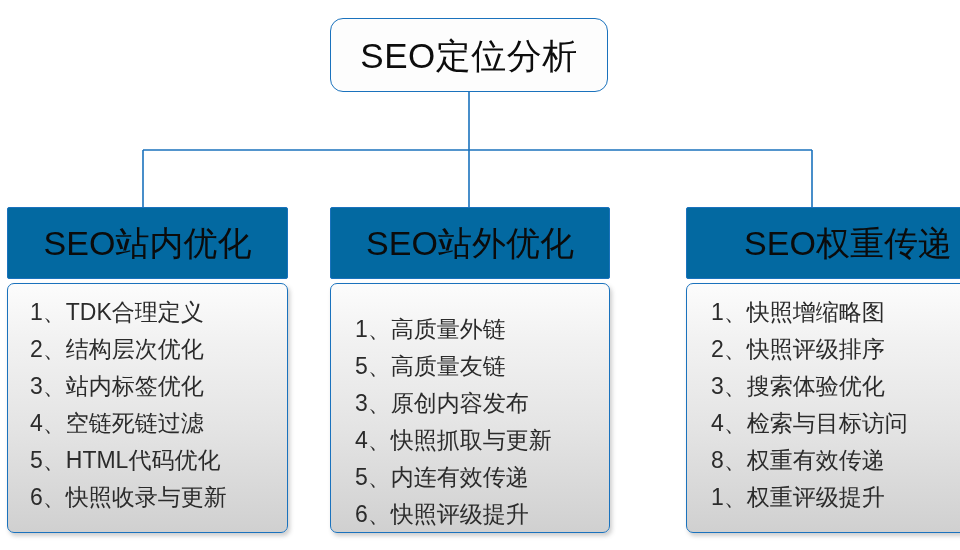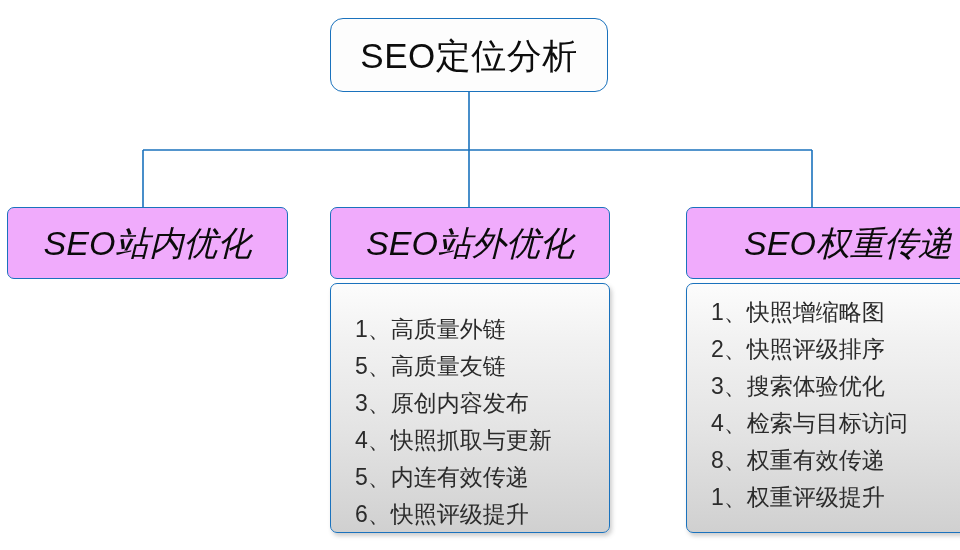--- a/index.html
+++ b/index.html
@@ -57,27 +57,26 @@
   }
 
   
   .branch {
     position: absolute;
     top: 207px;
   }
   .branch-header {
     box-sizing: border-box;
     border: 1.6px solid #1a72bd;
-    border-radius: 7px;
-    background: #f0abfc;
+    border-radius: 2px;
+    background: #0369a1;
     height: 72px;
     display: flex;
     align-items: center;
     justify-content: center;
-    font-style: italic;
   }
   .branch-header-label {
     font-size: 34px;
     font-weight: 400;
     letter-spacing: 0px;
     color: #0b0b0b;
     line-height: 1;
     white-space: nowrap;
   }
   .branch-body {
@@ -130,20 +129,30 @@
   </svg>
 
   <div class="root-node">
     <span class="root-label">SEO定位分析</span>
   </div>
 
   <div class="branch" id="branch-0">
     <div class="branch-header">
       <span class="branch-header-label">SEO站内优化</span>
     </div>
+    <div class="branch-body">
+      <ul class="branch-list">
+        <li class="branch-list-item">1、TDK合理定义</li>
+        <li class="branch-list-item">2、结构层次优化</li>
+        <li class="branch-list-item">3、站内标签优化</li>
+        <li class="branch-list-item">4、空链死链过滤</li>
+        <li class="branch-list-item">5、HTML代码优化</li>
+        <li class="branch-list-item">6、快照收录与更新</li>
+      </ul>
+    </div>
   </div>
 
   <div class="branch" id="branch-1">
     <div class="branch-header">
       <span class="branch-header-label">SEO站外优化</span>
     </div>
     <div class="branch-body">
       <ul class="branch-list">
         <li class="branch-list-item">1、高质量外链</li>
         <li class="branch-list-item">5、高质量友链</li>

